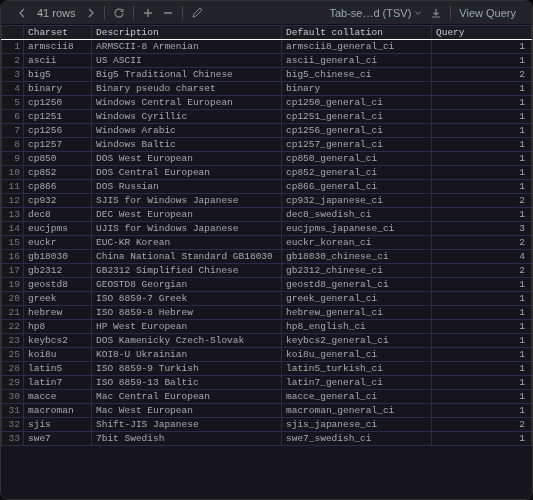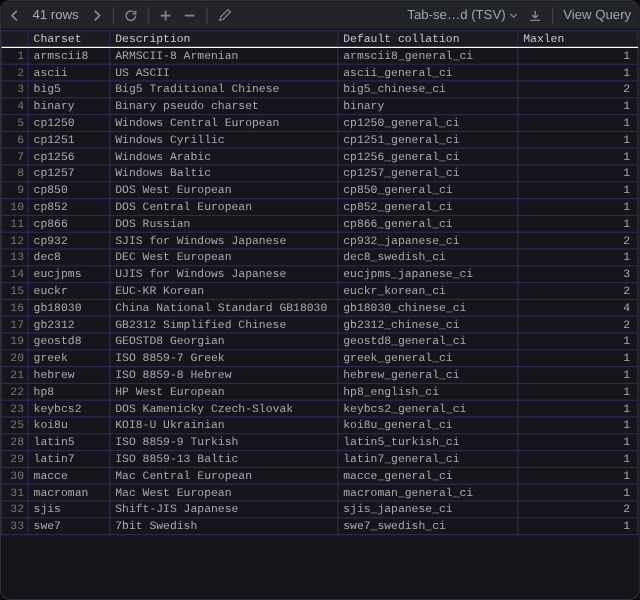--- a/index.html
+++ b/index.html
@@ -13,21 +13,21 @@
     overflow: hidden;
     border-radius: 8px;
     border: 1px solid #333;
   }
   .toolbar {
     height: 24px;
     background: #23232a;
     border-bottom: 1px solid #111;
     display: flex;
     align-items: center;
-    padding: 0 6px;
+    padding: 0 16px;
     gap: 8px;
     color: #aaa;
     font-family: -apple-system, "Segoe UI", sans-serif;
     font-size: 11px;
   }
   .tb-left { display:flex; align-items:center; gap:8px; flex:1; }
   .tb-btn { display:inline-flex; align-items:center; gap:3px; cursor:pointer; color:#9aa; }
   .tb-sep { width:1px; height:14px; background:#444; }
   .ic { width:12px; height:12px; display:inline-block; }
   .results {
@@ -122,21 +122,21 @@
 </div>
 
 <div class="results">
   <table>
     <thead>
       <tr>
         <th class="num"></th>
         <th class="col-charset">Charset</th>
         <th class="col-desc">Description</th>
         <th class="col-coll">Default collation</th>
-        <th class="col-maxlen">Maxlen</th>
+        <th class="col-maxlen">Query</th>
       </tr>
     </thead>
     <tbody id="tbody">
         <tr>
           <td class="num">1</td>
           <td>armscii8</td>
           <td>ARMSCII-8 Armenian</td>
           <td>armscii8_general_ci</td>
           <td class="maxlen">1</td>
         </tr>

